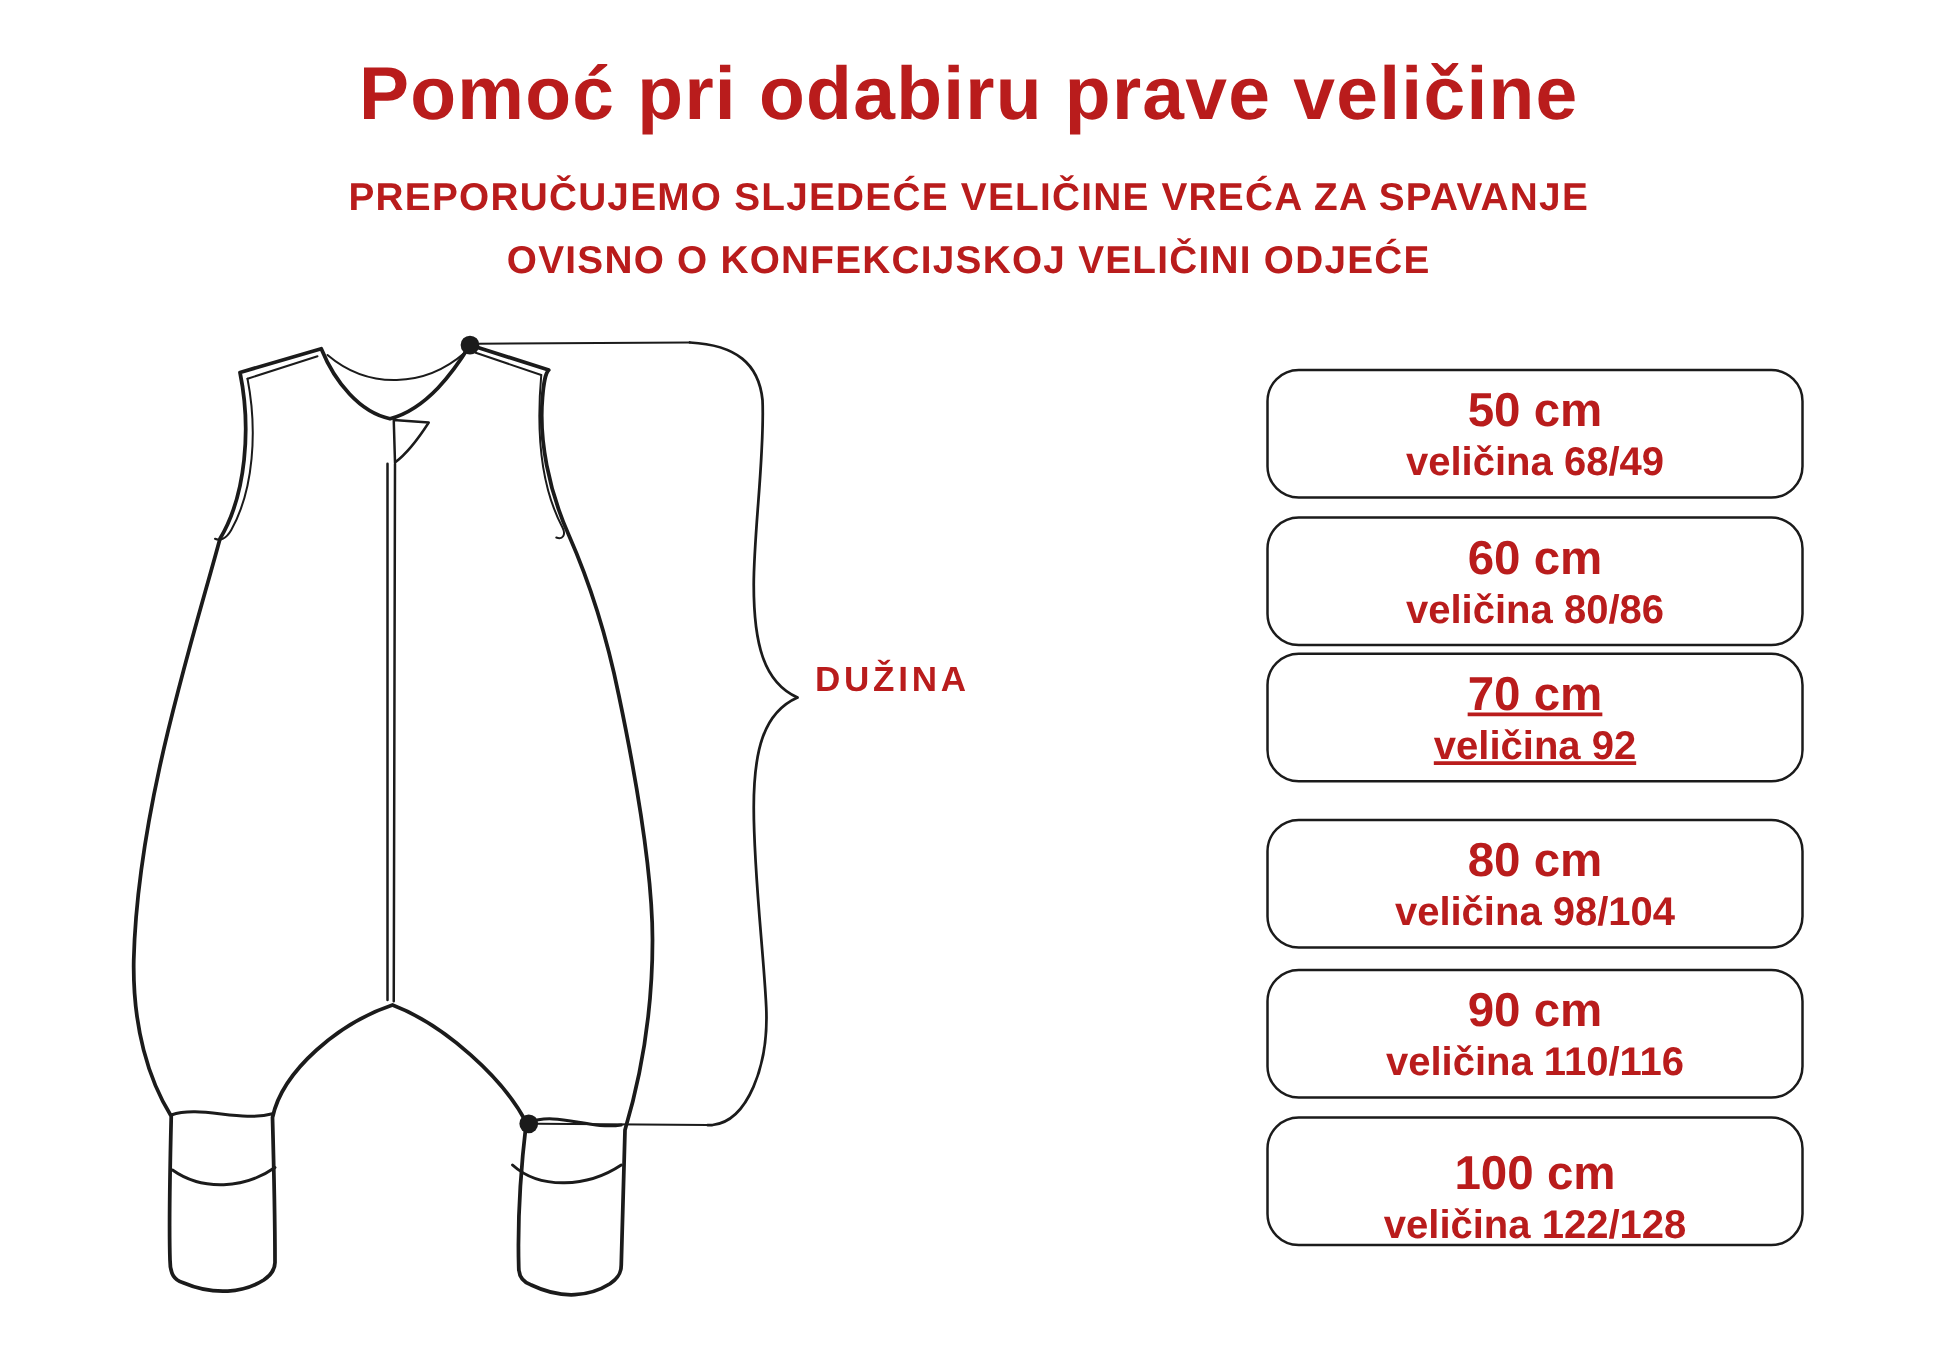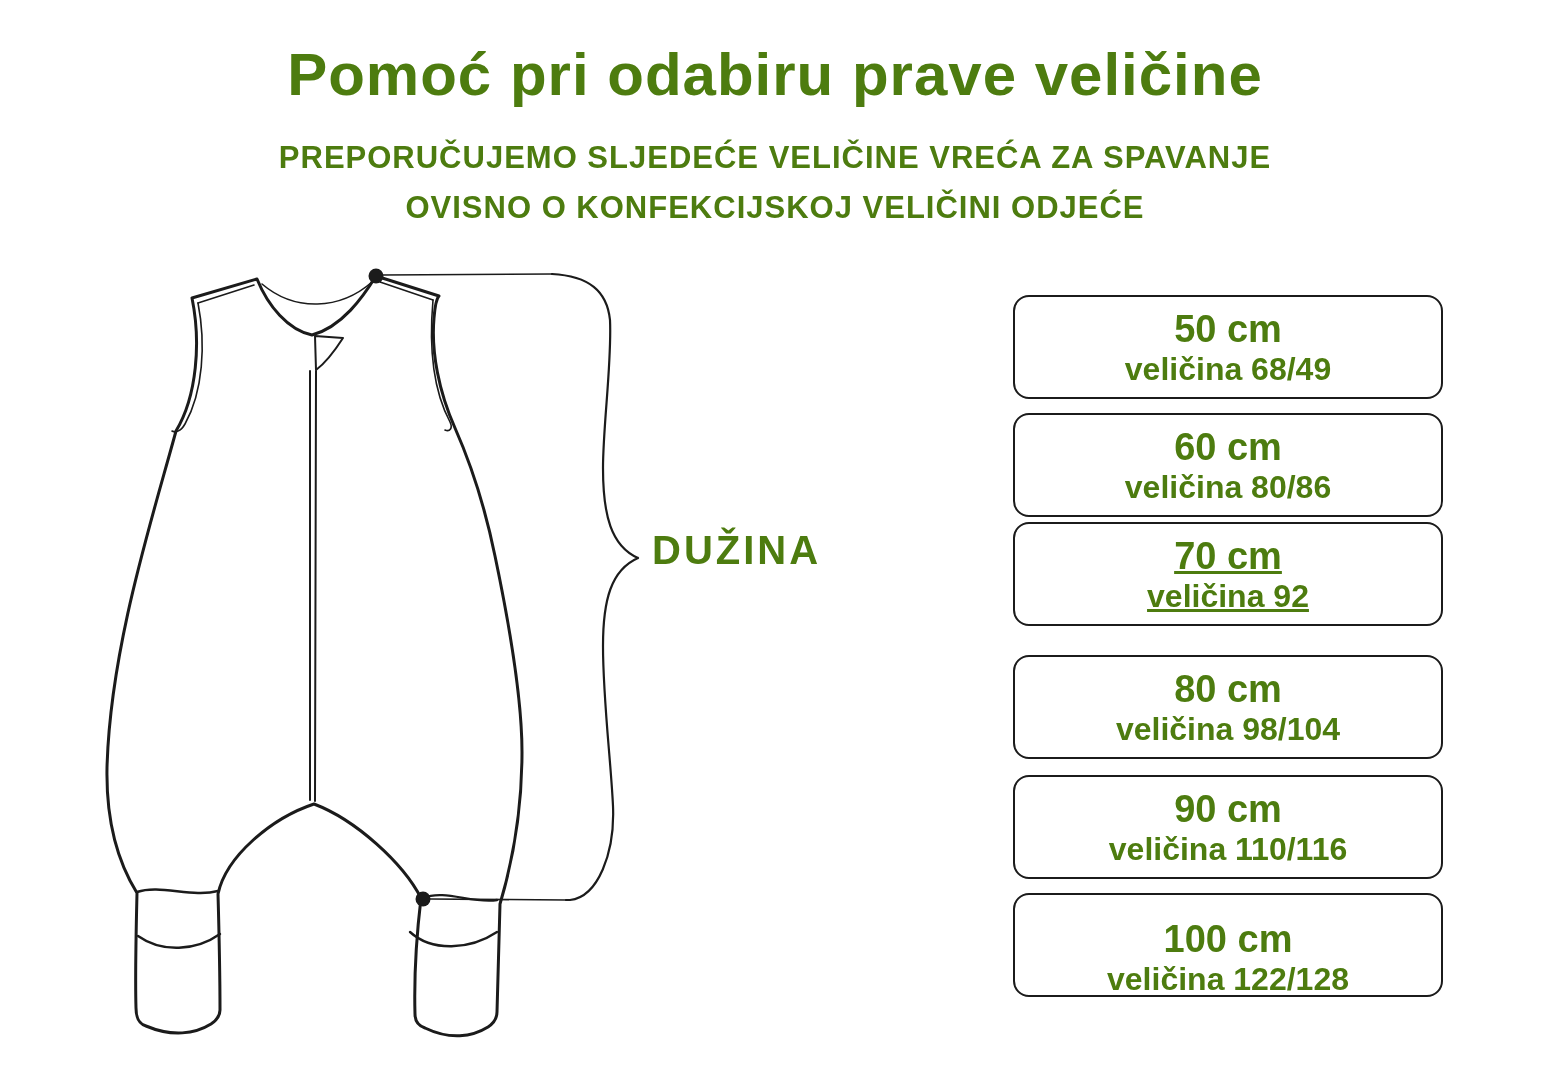--- a/index.html
+++ b/index.html
@@ -1,37 +1,37 @@
 <!DOCTYPE html>
 <html><head>
 <meta charset="utf-8">
 <style>
   html,body{margin:0;padding:0;background:#ffffff;}
   .canvas{
     position:relative;width:1550px;height:1080px;background:#ffffff;
-    font-family:"Liberation Sans", sans-serif;color:#4d7c0f;overflow:hidden;
+    font-family:"Liberation Sans", sans-serif;color:#b91c1c;overflow:hidden;
   }
   .title{
     position:absolute;top:40px;left:0;width:100%;margin:0;
     text-align:center;font-size:60px;font-weight:700;letter-spacing:1px;
   }
   .subtitle{
     position:absolute;left:0;width:100%;margin:0;text-align:center;
     font-size:31px;font-weight:700;letter-spacing:1px;
   }
   .sub1{top:140px;}
   .sub2{top:190px;}
   .figure-svg{position:absolute;left:0;top:0;width:1550px;height:1080px;}
   .length-label{
     position:absolute;left:652px;top:528px;
-    font-size:40px;font-weight:700;letter-spacing:3px;
+    font-size:28px;font-weight:700;letter-spacing:3px;
   }
   .size-box{
     position:absolute;left:1013px;width:430px;height:104px;
-    border:2.5px solid #1b1b1b;border-radius:16px;box-sizing:border-box;
+    border:2.5px solid #1b1b1b;border-radius:26px;box-sizing:border-box;
     display:flex;flex-direction:column;align-items:center;justify-content:center;
     gap:5px;background:#ffffff;
   }
   .size-box .len{font-size:38px;font-weight:700;line-height:1;}
   .size-box .clo{font-size:32px;font-weight:700;line-height:1;}
   .b1{top:295px;} .b2{top:413px;} .b3{top:522px;text-decoration:underline;}
   .b4{top:655px;} .b5{top:775px;} .b6{top:893px;justify-content:flex-end;}
 </style>
 </head>
 <body>

